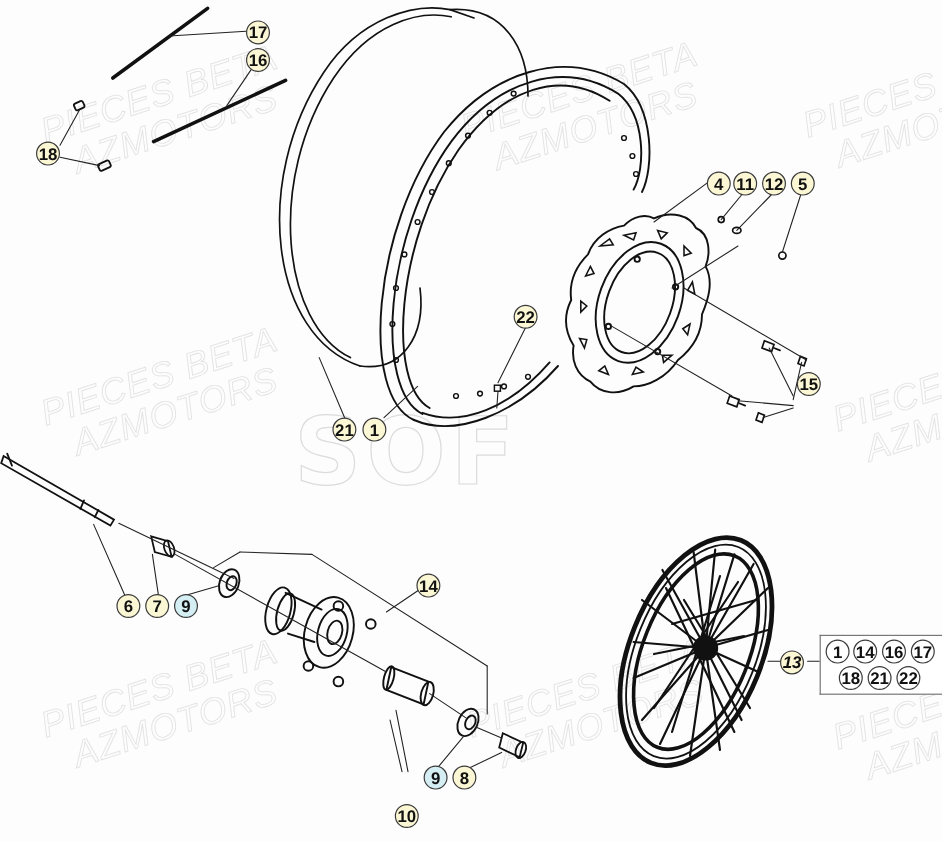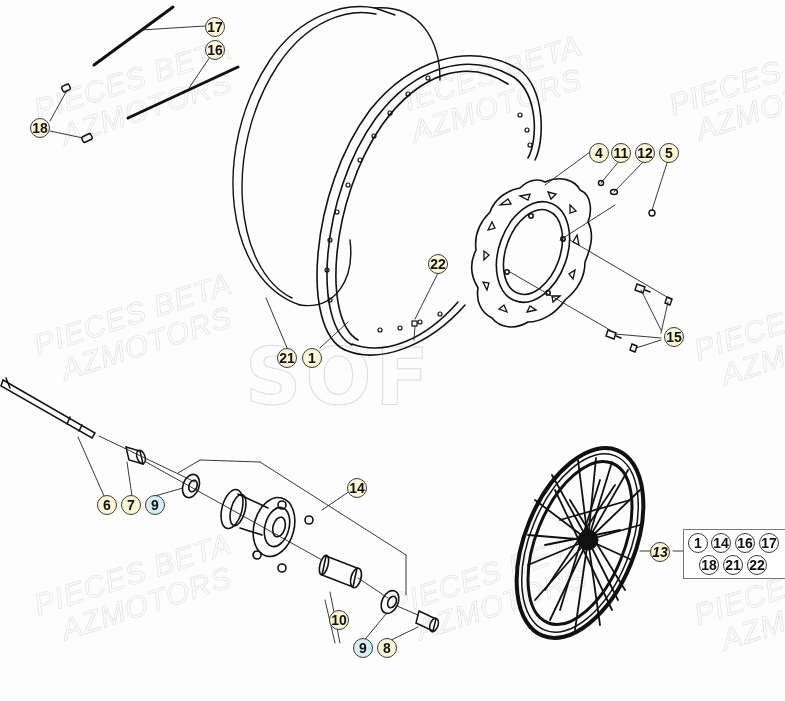--- a/index.html
+++ b/index.html
@@ -275,31 +275,31 @@
   <div class="callout" style="left:589px;top:143px;">4</div>
   <div class="callout" style="left:611px;top:143px;">11</div>
   <div class="callout" style="left:635px;top:143px;">12</div>
   <div class="callout" style="left:659px;top:143px;">5</div>
 
   <div class="callout" style="left:428px;top:254px;">22</div>
 
   <div class="callout" style="left:277px;top:348px;">21</div>
   <div class="callout" style="left:302px;top:348px;">1</div>
 
-  <div class="callout" style="left:664px;top:327px;">15</div>
+  <div class="callout" style="left:664px;top:310px;">15</div>
 
   <div class="callout" style="left:347px;top:478px;">14</div>
 
   <div class="callout" style="left:97px;top:495px;">6</div>
   <div class="callout" style="left:121px;top:495px;">7</div>
   <div class="callout blue" style="left:145px;top:495px;">9</div>
 
   <div class="callout" style="left:650px;top:542px;font-style:italic;">13</div>
 
-  <div class="callout" style="left:329px;top:610px;">10</div>
+  <div class="callout" style="left:329px;top:670px;">10</div>
   <div class="callout blue" style="left:353px;top:638px;">9</div>
   <div class="callout" style="left:377px;top:638px;">8</div>
 
   <div class="kitbox">
     <div class="callout white" style="left:4px;top:3px;">1</div>
     <div class="callout white" style="left:27px;top:3px;">14</div>
     <div class="callout white" style="left:51px;top:3px;">16</div>
     <div class="callout white" style="left:75px;top:3px;">17</div>
     <div class="callout white" style="left:15px;top:25px;">18</div>
     <div class="callout white" style="left:39px;top:25px;">21</div>

